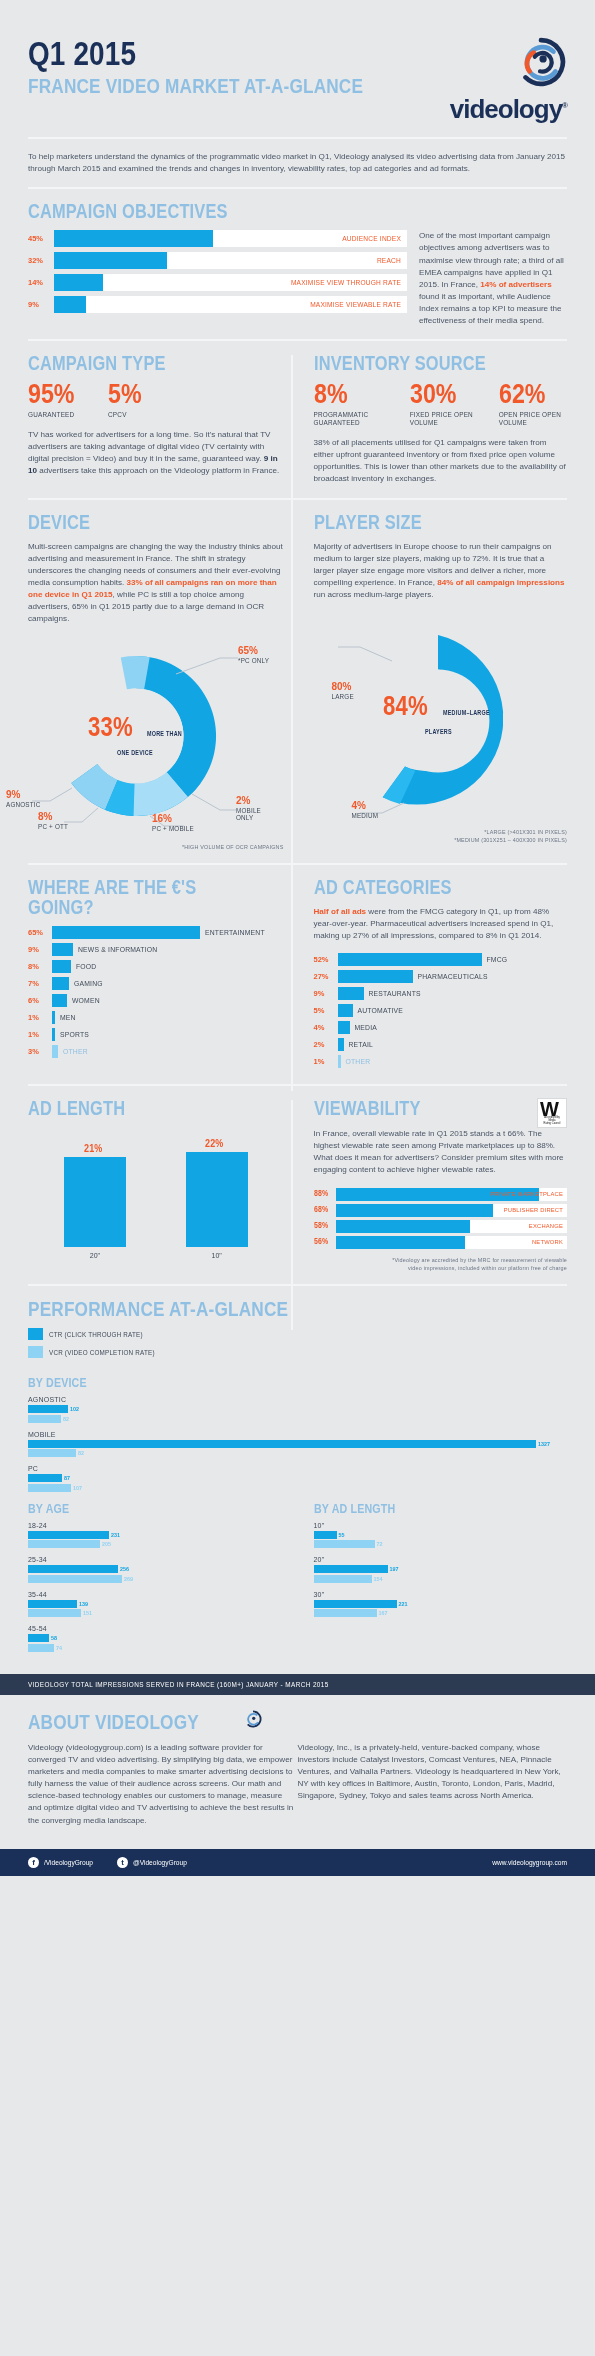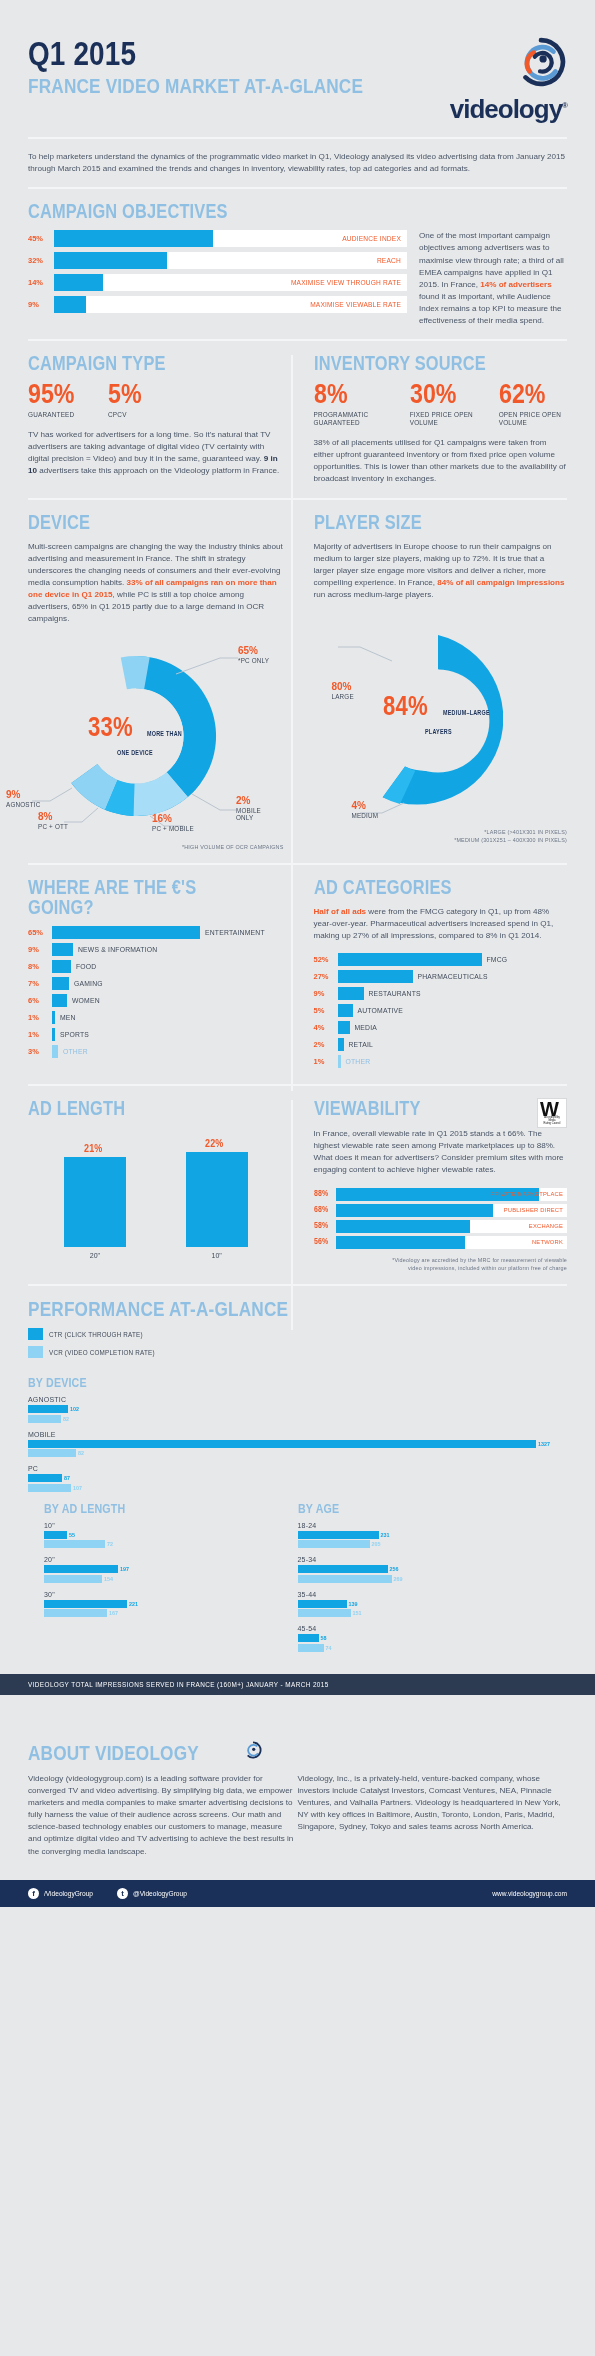--- a/index.html
+++ b/index.html
@@ -111,21 +111,21 @@
   .perf-name { font-size:7px; color:#3f4a5a; margin-bottom:2px; letter-spacing:.2px;}
   .perf-bar-row { display:flex; align-items:center; height:8px; margin-bottom:1.5px;}
   .perf-bar { height:8px; }
   .perf-val { font-size:5.4px; margin-left:2px; font-weight:700;}
   .ctr .perf-bar { background:#11a5e4;} .ctr .perf-val { color:#11a5e4;}
   .vcr .perf-bar { background:#8fd3f4;} .vcr .perf-val { color:#8fd3f4;}
 
   
   .impbar { background:#2d3b52; color:#fff; font-size:6.4px; letter-spacing:.4px;
             padding:7px 28px; }
-  .about { padding:16px 28px 10px 28px;margin-top:31px;}
+  .about { padding:16px 28px 10px 28px;}
   .about-cols { display:flex; margin-top:10px;}
   .about-cols div { width:50%; }
   .fbar { background:#1b3058; color:#fff; display:flex; align-items:center;
           padding:8px 28px; gap:24px; font-size:6.6px; margin-top:12px;}
   .fbar .right { margin-left:auto; }
   .fi { display:flex; align-items:center; gap:5px;}
   .gl { display:inline-block; width:11px; height:11px; border-radius:50%;
         background:#fff; color:#1b3058; font-size:8px; line-height:11px;
         text-align:center; font-weight:700;}
 </style>
@@ -586,20 +586,70 @@
             <span class="perf-val">87</span>
           </div>
         <div class="perf-bar-row vcr">
             <span class="perf-bar" style="width:43px"></span>
             <span class="perf-val">107</span>
           </div>
       </div>
     </div>
 
     <div class="two" style="margin-top:10px;">
+      <div class="col col-l">
+        <div class="cond">
+            <div class="sub-title">BY AGE</div>
+          </div>
+        <div class="perf-group">
+          <div class="perf-name">18-24</div>
+          <div class="perf-bar-row ctr">
+              <span class="perf-bar" style="width:81px"></span>
+              <span class="perf-val">231</span>
+            </div>
+          <div class="perf-bar-row vcr">
+              <span class="perf-bar" style="width:72px"></span>
+              <span class="perf-val">205</span>
+            </div>
+        </div>
+        <div class="perf-group">
+          <div class="perf-name">25-34</div>
+          <div class="perf-bar-row ctr">
+              <span class="perf-bar" style="width:90px"></span>
+              <span class="perf-val">256</span>
+            </div>
+          <div class="perf-bar-row vcr">
+              <span class="perf-bar" style="width:94px"></span>
+              <span class="perf-val">269</span>
+            </div>
+        </div>
+        <div class="perf-group">
+          <div class="perf-name">35-44</div>
+          <div class="perf-bar-row ctr">
+              <span class="perf-bar" style="width:49px"></span>
+              <span class="perf-val">139</span>
+            </div>
+          <div class="perf-bar-row vcr">
+              <span class="perf-bar" style="width:53px"></span>
+              <span class="perf-val">151</span>
+            </div>
+        </div>
+        <div class="perf-group">
+          <div class="perf-name">45-54</div>
+          <div class="perf-bar-row ctr">
+              <span class="perf-bar" style="width:21px"></span>
+              <span class="perf-val">58</span>
+            </div>
+          <div class="perf-bar-row vcr">
+              <span class="perf-bar" style="width:26px"></span>
+              <span class="perf-val">74</span>
+            </div>
+        </div>
+      </div>
+
       <div class="col col-r">
         <div class="cond">
             <div class="sub-title">BY AD LENGTH</div>
           </div>
         <div class="perf-group">
           <div class="perf-name">10"</div>
           <div class="perf-bar-row ctr">
               <span class="perf-bar" style="width:23px"></span>
               <span class="perf-val">55</span>
             </div>
@@ -621,70 +671,20 @@
         </div>
         <div class="perf-group">
           <div class="perf-name">30"</div>
           <div class="perf-bar-row ctr">
               <span class="perf-bar" style="width:83px"></span>
               <span class="perf-val">221</span>
             </div>
           <div class="perf-bar-row vcr">
               <span class="perf-bar" style="width:63px"></span>
               <span class="perf-val">167</span>
-            </div>
-        </div>
-      </div>
-
-      <div class="col col-l">
-        <div class="cond">
-            <div class="sub-title">BY AGE</div>
-          </div>
-        <div class="perf-group">
-          <div class="perf-name">18-24</div>
-          <div class="perf-bar-row ctr">
-              <span class="perf-bar" style="width:81px"></span>
-              <span class="perf-val">231</span>
-            </div>
-          <div class="perf-bar-row vcr">
-              <span class="perf-bar" style="width:72px"></span>
-              <span class="perf-val">205</span>
-            </div>
-        </div>
-        <div class="perf-group">
-          <div class="perf-name">25-34</div>
-          <div class="perf-bar-row ctr">
-              <span class="perf-bar" style="width:90px"></span>
-              <span class="perf-val">256</span>
-            </div>
-          <div class="perf-bar-row vcr">
-              <span class="perf-bar" style="width:94px"></span>
-              <span class="perf-val">269</span>
-            </div>
-        </div>
-        <div class="perf-group">
-          <div class="perf-name">35-44</div>
-          <div class="perf-bar-row ctr">
-              <span class="perf-bar" style="width:49px"></span>
-              <span class="perf-val">139</span>
-            </div>
-          <div class="perf-bar-row vcr">
-              <span class="perf-bar" style="width:53px"></span>
-              <span class="perf-val">151</span>
-            </div>
-        </div>
-        <div class="perf-group">
-          <div class="perf-name">45-54</div>
-          <div class="perf-bar-row ctr">
-              <span class="perf-bar" style="width:21px"></span>
-              <span class="perf-val">58</span>
-            </div>
-          <div class="perf-bar-row vcr">
-              <span class="perf-bar" style="width:26px"></span>
-              <span class="perf-val">74</span>
             </div>
         </div>
       </div>
     </div>
   </div>
 
   <div class="impbar" style="margin-top:14px;">VIDEOLOGY TOTAL IMPRESSIONS SERVED IN FRANCE (160M+) JANUARY - MARCH 2015</div>
 
   <div class="about">
     <div style="display:flex; align-items:center; gap:8px;">

